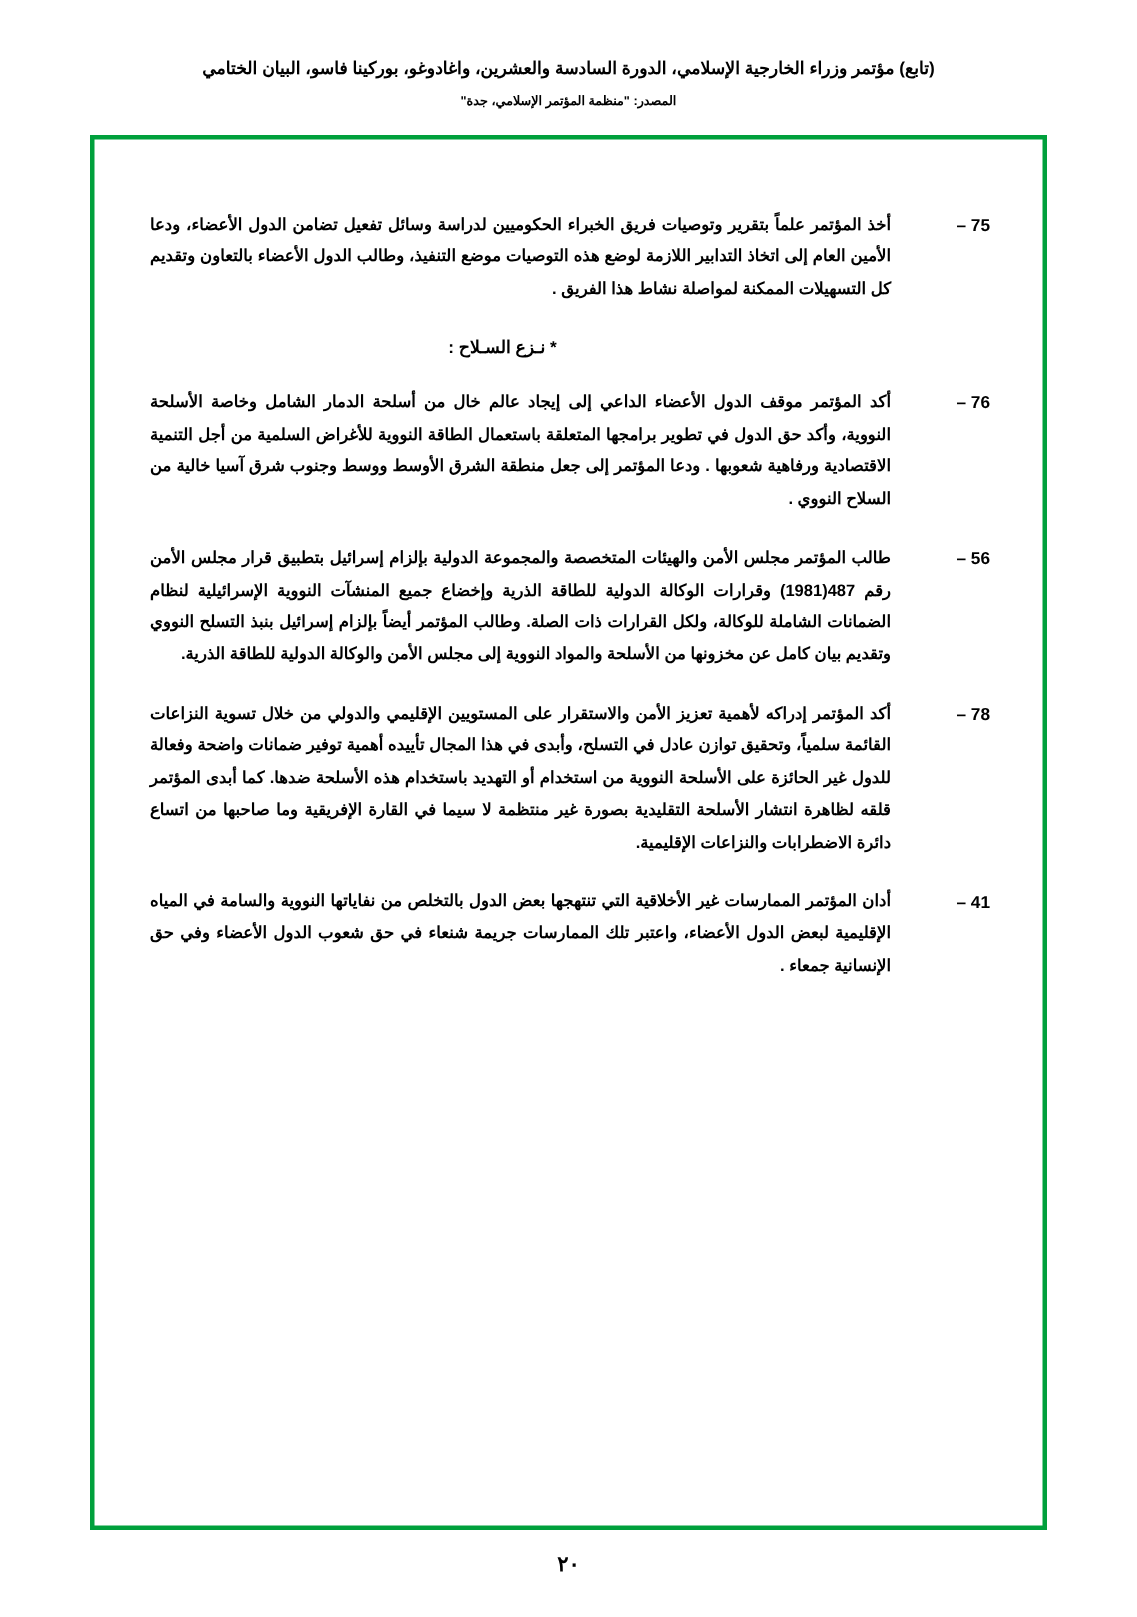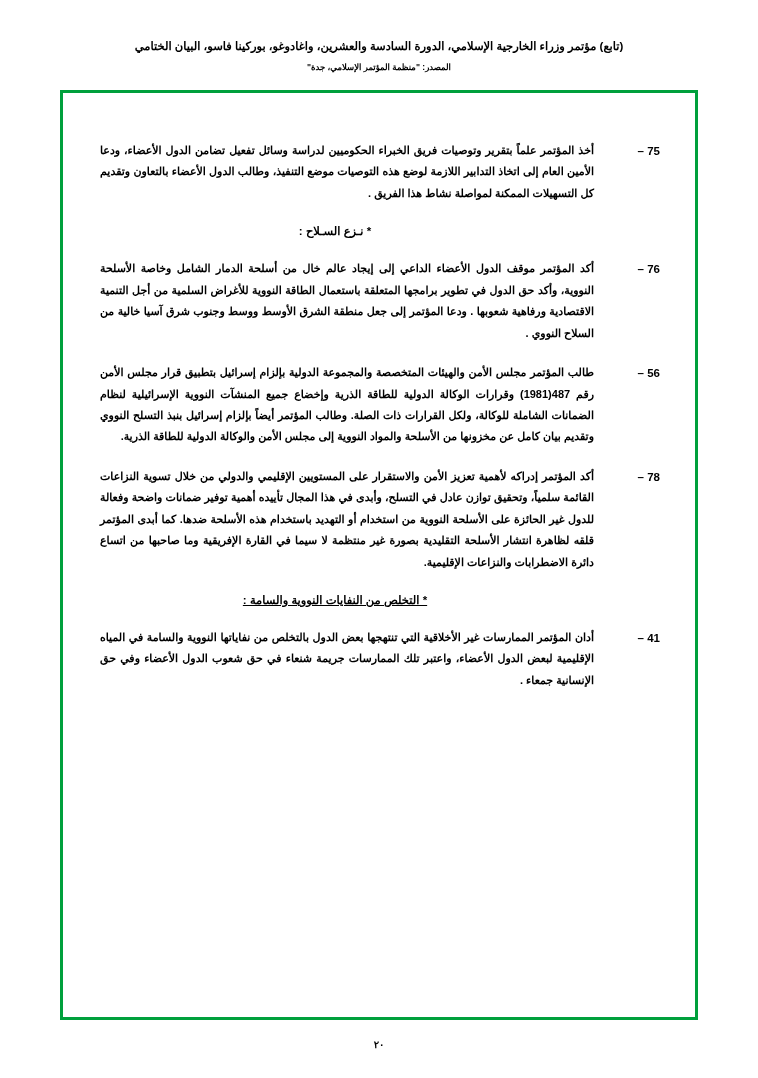--- a/index.html
+++ b/index.html
@@ -101,21 +101,21 @@
   .section-heading.no-underline .label {
     text-decoration: none;
   }
   
   .footer {
     position: absolute;
     bottom: 28px;
     left: 0;
     right: 0;
     text-align: center;
-    font-size: 10px;
+    font-size: 14px;
     font-weight: bold;
     direction: rtl;
   }
 </style>
 </head>
 <body>
 
 <div class="page">
 
   <div class="header">
@@ -144,23 +144,20 @@
     <div class="para">
       <div class="para-num">56 –</div>
       <div class="para-text">طالب المؤتمر مجلس الأمن والهيئات المتخصصة والمجموعة الدولية بإلزام إسرائيل بتطبيق قرار مجلس الأمن رقم 487(1981) وقرارات الوكالة الدولية للطاقة الذرية وإخضاع جميع المنشآت النووية الإسرائيلية لنظام الضمانات الشاملة للوكالة، ولكل القرارات ذات الصلة. وطالب المؤتمر أيضاً بإلزام إسرائيل بنبذ التسلح النووي وتقديم بيان كامل عن مخزونها من الأسلحة والمواد النووية إلى مجلس الأمن والوكالة الدولية للطاقة الذرية.</div>
     </div>
 
     <div class="para">
       <div class="para-num">78 –</div>
       <div class="para-text">أكد المؤتمر إدراكه لأهمية تعزيز الأمن والاستقرار على المستويين الإقليمي والدولي من خلال تسوية النزاعات القائمة سلمياً، وتحقيق توازن عادل في التسلح، وأبدى في هذا المجال تأييده أهمية توفير ضمانات واضحة وفعالة للدول غير الحائزة على الأسلحة النووية من استخدام أو التهديد باستخدام هذه الأسلحة ضدها. كما أبدى المؤتمر قلقه لظاهرة انتشار الأسلحة التقليدية بصورة غير منتظمة لا سيما في القارة الإفريقية وما صاحبها من اتساع دائرة الاضطرابات والنزاعات الإقليمية.</div>
     </div>
 
-    <div class="section-heading">
-      <span class="label">* التخلص من النفايات النووية والسامة :</span>
-    </div>
 
     <div class="para">
       <div class="para-num">41 –</div>
       <div class="para-text">أدان المؤتمر الممارسات غير الأخلاقية التي تنتهجها بعض الدول بالتخلص من نفاياتها النووية والسامة في المياه الإقليمية لبعض الدول الأعضاء، واعتبر تلك الممارسات جريمة شنعاء في حق شعوب الدول الأعضاء وفي حق الإنسانية جمعاء .</div>
     </div>
 
   </div>
 
   <div class="footer">
     <span>٢٠</span>

